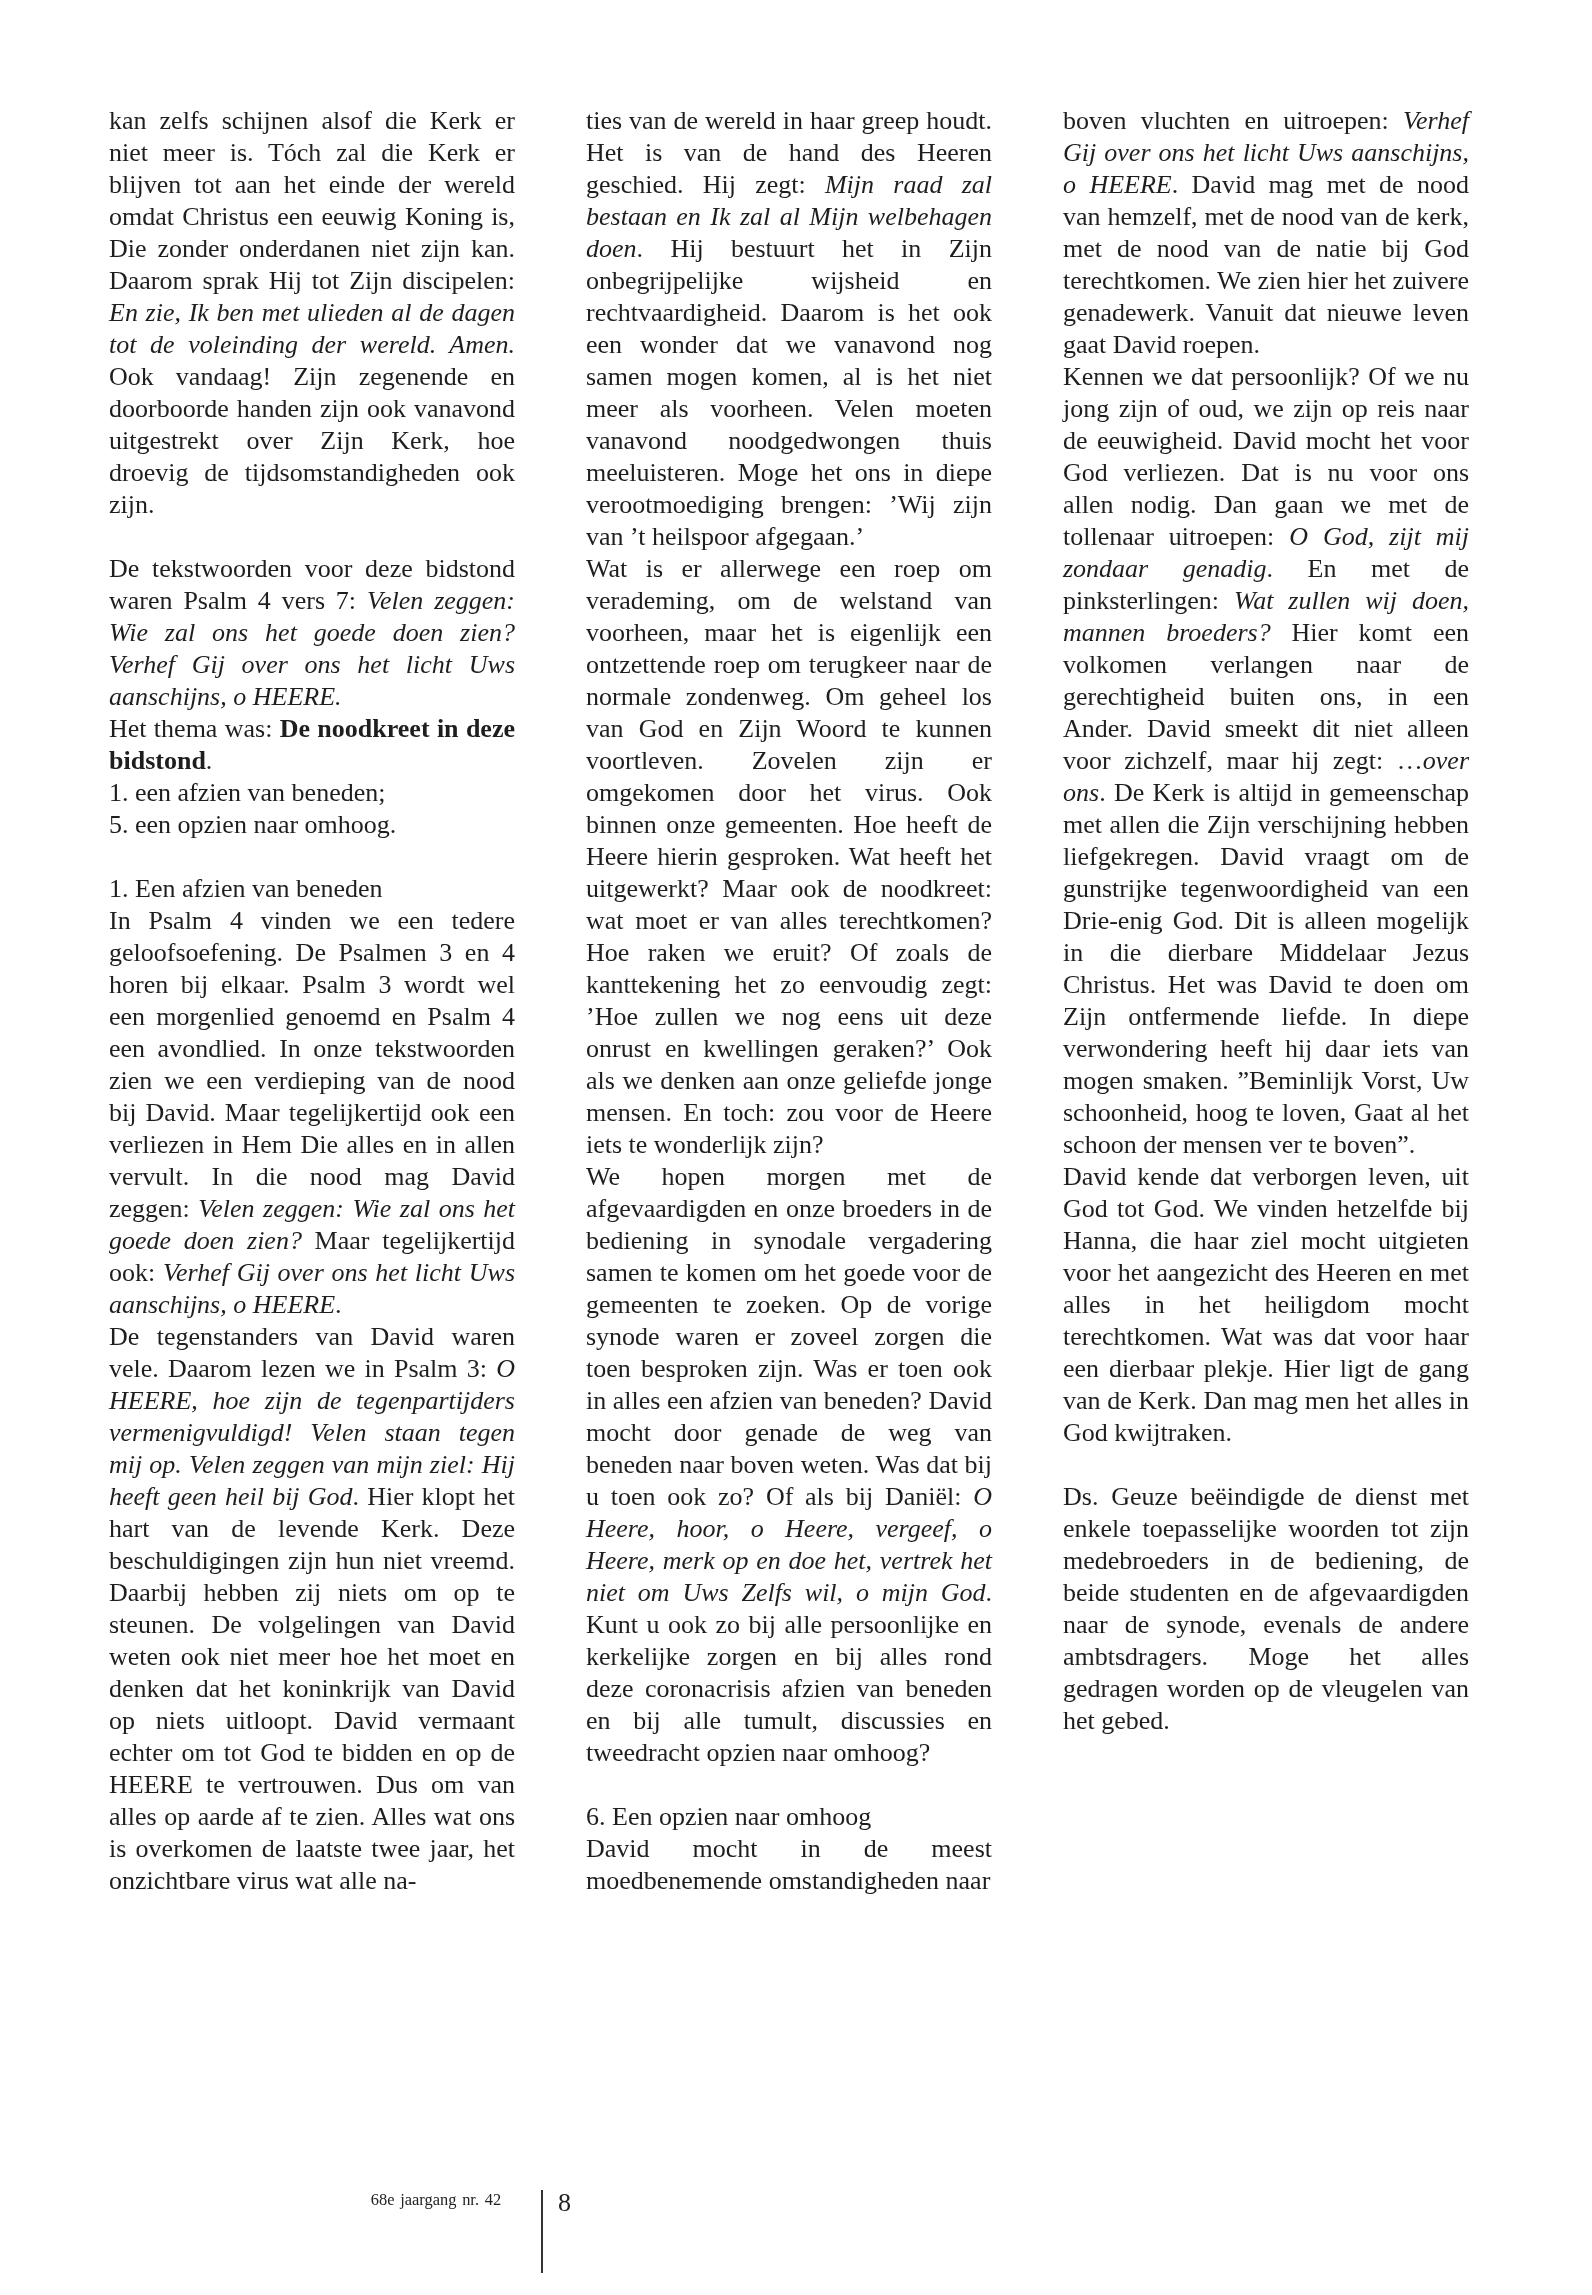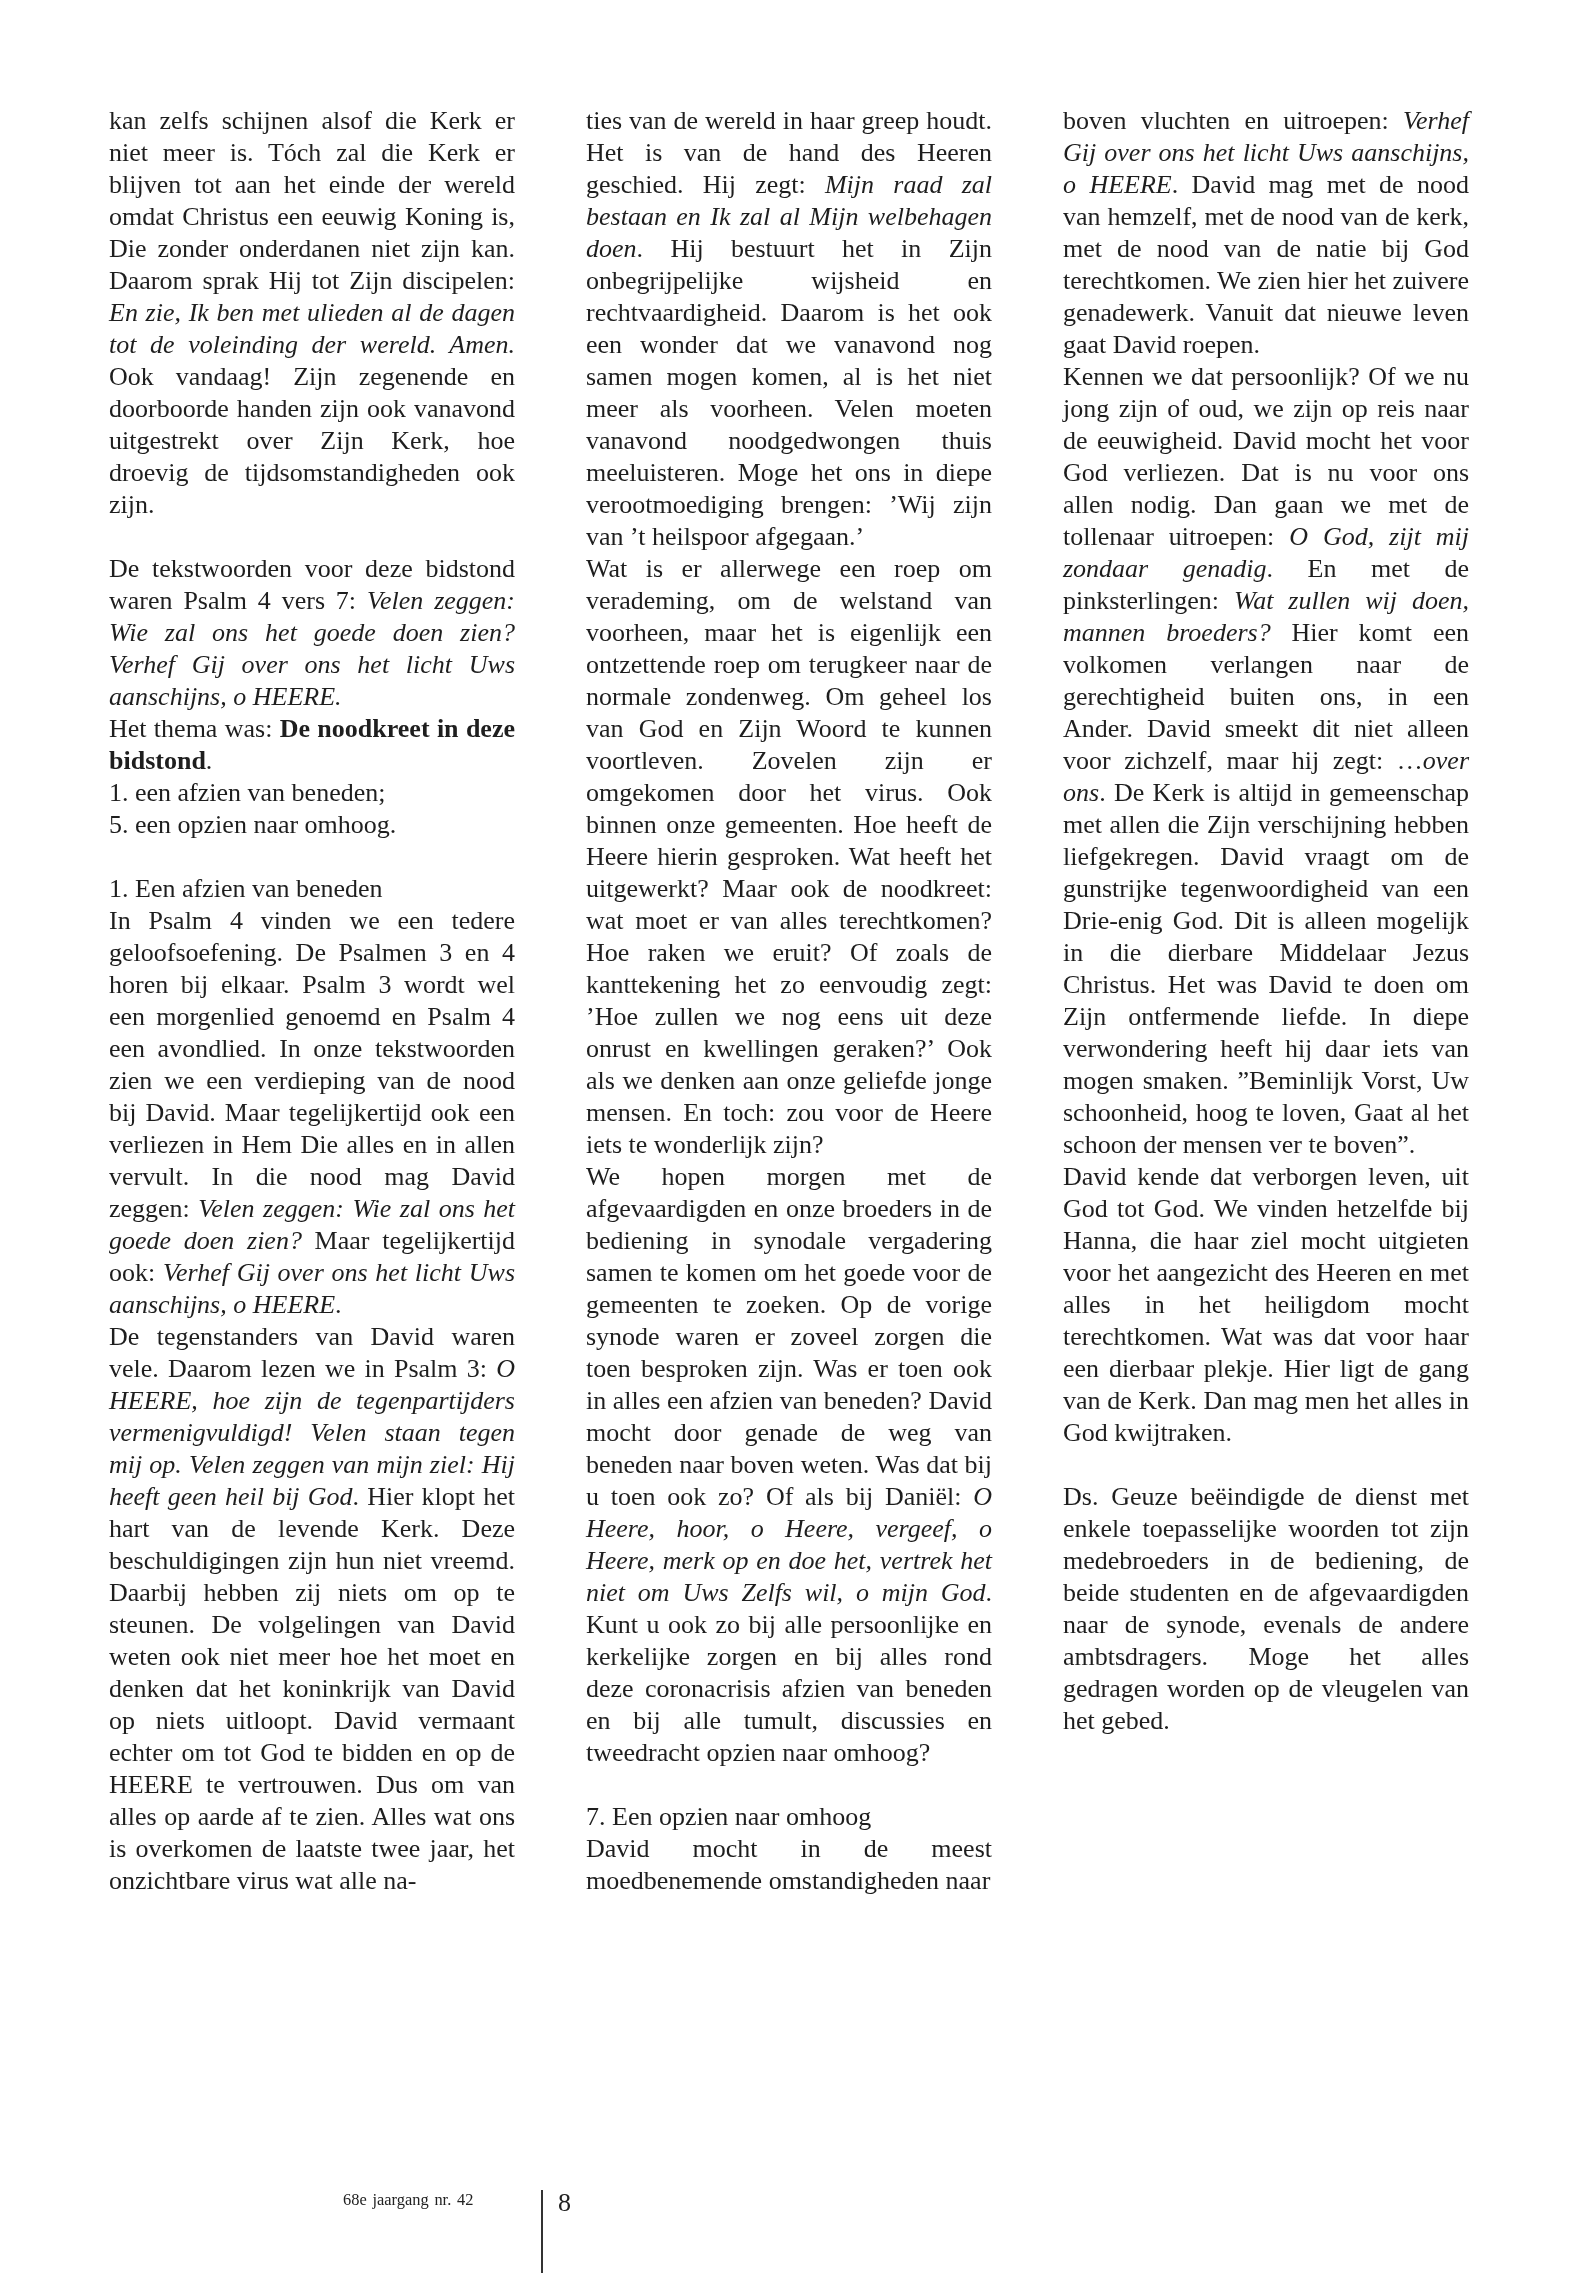--- a/index.html
+++ b/index.html
@@ -13,21 +13,21 @@
   }
   .col1 { left: 109px; }
   .col2 { left: 586px; }
   .col3 { left: 1063px; }
   .col p { margin: 0; }
   .col .gap { height: 32px; }
   .col i { font-style: italic; }
   .col b { font-weight: bold; }
   .col h3 { margin: 0; font-size: 26px; line-height: 32px; font-weight: normal; }
   .footer-left {
-    position: absolute; left: 343px; top: 2190px; width: 216px; text-align: left;
+    position: absolute; left: 328px; top: 2190px; width: 216px; text-align: center;
     font-family: "Liberation Serif", "DejaVu Serif", serif; font-size: 16.4px; color: #222; word-spacing: 1.7px;
   }
   .footer-rule { position: absolute; left: 541px; top: 2190px; width: 1.7px; height: 83px; background: #333; }
   .footer-num {
     position: absolute; left: 558px; top: 2188px;
     font-family: "Liberation Serif", "DejaVu Serif", serif; font-size: 26px; color: #222;
   }
 </style>
 </head>
 <body>
@@ -43,21 +43,21 @@
       <div class="gap"></div>
       <h3><span>1. Een afzien van beneden</span></h3>
       <p><span>In Psalm 4 vinden we een tedere geloofsoefening. De Psalmen 3 en 4 horen bij elkaar. Psalm 3 wordt wel een morgenlied genoemd en Psalm 4 een avondlied. In onze tekstwoorden zien we een verdieping van de nood bij David. Maar tegelijkertijd ook een verliezen in Hem Die alles en in allen vervult. In die nood mag David zeggen: </span><i>Velen zeggen: Wie zal ons het goede doen zien?</i><span> Maar tegelijkertijd ook: </span><i>Verhef Gij over ons het licht Uws aanschijns, o HEERE</i><span>.</span></p>
       <p><span>De tegenstanders van David waren vele. Daarom lezen we in Psalm 3: </span><i>O HEERE, hoe zijn de tegenpartijders vermenigvuldigd! Velen staan tegen mij op. Velen zeggen van mijn ziel: Hij heeft geen heil bij God</i><span>. Hier klopt het hart van de levende Kerk. Deze beschuldigingen zijn hun niet vreemd. Daarbij hebben zij niets om op te steunen. De volgelingen van David weten ook niet meer hoe het moet en denken dat het koninkrijk van David op niets uitloopt. David vermaant echter om tot God te bidden en op de HEERE te vertrouwen. Dus om van alles op aarde af te zien. Alles wat ons is overkomen de laatste twee jaar, het onzichtbare virus wat alle na-</span></p>
     </div>
   <div class="col col2">
       <p><span>ties van de wereld in haar greep houdt. Het is van de hand des Heeren geschied. Hij zegt: </span><i>Mijn raad zal bestaan en Ik zal al Mijn welbehagen doen</i><span>. Hij bestuurt het in Zijn onbegrijpelijke wijsheid en rechtvaardigheid. Daarom is het ook een wonder dat we vanavond nog samen mogen komen, al is het niet meer als voorheen. Velen moeten vanavond noodgedwongen thuis meeluisteren. Moge het ons in diepe verootmoediging brengen: ’Wij zijn van ’t heilspoor afgegaan.’</span></p>
       <p><span>Wat is er allerwege een roep om verademing, om de welstand van voorheen, maar het is eigenlijk een ontzettende roep om terugkeer naar de normale zondenweg. Om geheel los van God en Zijn Woord te kunnen voortleven. Zovelen zijn er omgekomen door het virus. Ook binnen onze gemeenten. Hoe heeft de Heere hierin gesproken. Wat heeft het uitgewerkt? Maar ook de noodkreet: wat moet er van alles terechtkomen? Hoe raken we eruit? Of zoals de kanttekening het zo eenvoudig zegt: ’Hoe zullen we nog eens uit deze onrust en kwellingen geraken?’ Ook als we denken aan onze geliefde jonge mensen. En toch: zou voor de Heere iets te wonderlijk zijn?</span></p>
       <p><span>We hopen morgen met de afgevaardigden en onze broeders in de bediening in synodale vergadering samen te komen om het goede voor de gemeenten te zoeken. Op de vorige synode waren er zoveel zorgen die toen besproken zijn. Was er toen ook in alles een afzien van beneden? David mocht door genade de weg van beneden naar boven weten. Was dat bij u toen ook zo? Of als bij Daniël: </span><i>O Heere, hoor, o Heere, vergeef, o Heere, merk op en doe het, vertrek het niet om Uws Zelfs wil, o mijn God</i><span>. Kunt u ook zo bij alle persoonlijke en kerkelijke zorgen en bij alles rond deze coronacrisis afzien van beneden en bij alle tumult, discussies en tweedracht opzien naar omhoog?</span></p>
       <div class="gap"></div>
-      <h3><span>7. Een opzien naar omhoog</span></h3>
+      <h3><span>6. Een opzien naar omhoog</span></h3>
       <p><span>David mocht in de meest moedbenemende omstandigheden naar</span></p>
     </div>
   <div class="col col3">
       <p><span>boven vluchten en uitroepen: </span><i>Verhef Gij over ons het licht Uws aanschijns, o HEERE</i><span>. David mag met de nood van hemzelf, met de nood van de kerk, met de nood van de natie bij God terechtkomen. We zien hier het zuivere genadewerk. Vanuit dat nieuwe leven gaat David roepen.</span></p>
       <p><span>Kennen we dat persoonlijk? Of we nu jong zijn of oud, we zijn op reis naar de eeuwigheid. David mocht het voor God verliezen. Dat is nu voor ons allen nodig. Dan gaan we met de tollenaar uitroepen: </span><i>O God, zijt mij zondaar genadig</i><span>. En met de pinksterlingen: </span><i>Wat zullen wij doen, mannen broeders?</i><span> Hier komt een volkomen verlangen naar de gerechtigheid buiten ons, in een Ander. David smeekt dit niet alleen voor zichzelf, maar hij zegt: …</span><i>over ons</i><span>. De Kerk is altijd in gemeenschap met allen die Zijn verschijning hebben liefgekregen. David vraagt om de gunstrijke tegenwoordigheid van een Drie-enig God. Dit is alleen mogelijk in die dierbare Middelaar Jezus Christus. Het was David te doen om Zijn ontfermende liefde. In diepe verwondering heeft hij daar iets van mogen smaken. ”Beminlijk Vorst, Uw schoonheid, hoog te loven, Gaat al het schoon der mensen ver te boven”.</span></p>
       <p><span>David kende dat verborgen leven, uit God tot God. We vinden hetzelfde bij Hanna, die haar ziel mocht uitgieten voor het aangezicht des Heeren en met alles in het heiligdom mocht terechtkomen. Wat was dat voor haar een dierbaar plekje. Hier ligt de gang van de Kerk. Dan mag men het alles in God kwijtraken.</span></p>
       <div class="gap"></div>
       <p><span>Ds. Geuze beëindigde de dienst met enkele toepasselijke woorden tot zijn medebroeders in de bediening, de beide studenten en de afgevaardigden naar de synode, evenals de andere ambtsdragers. Moge het alles gedragen worden op de vleugelen van het gebed.</span></p>
     </div>
 

